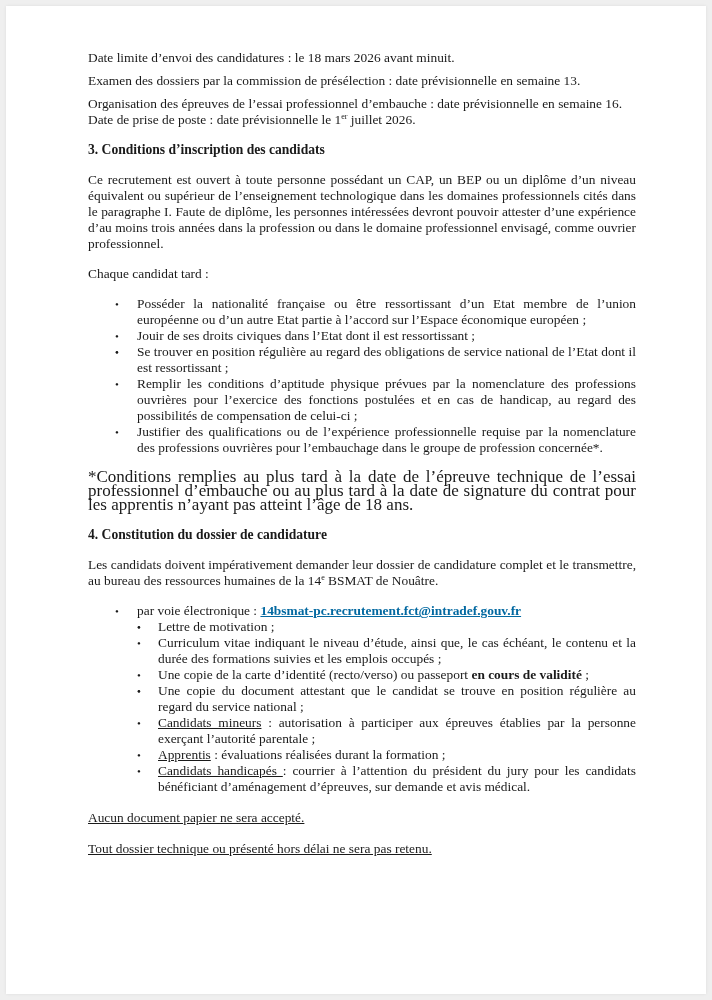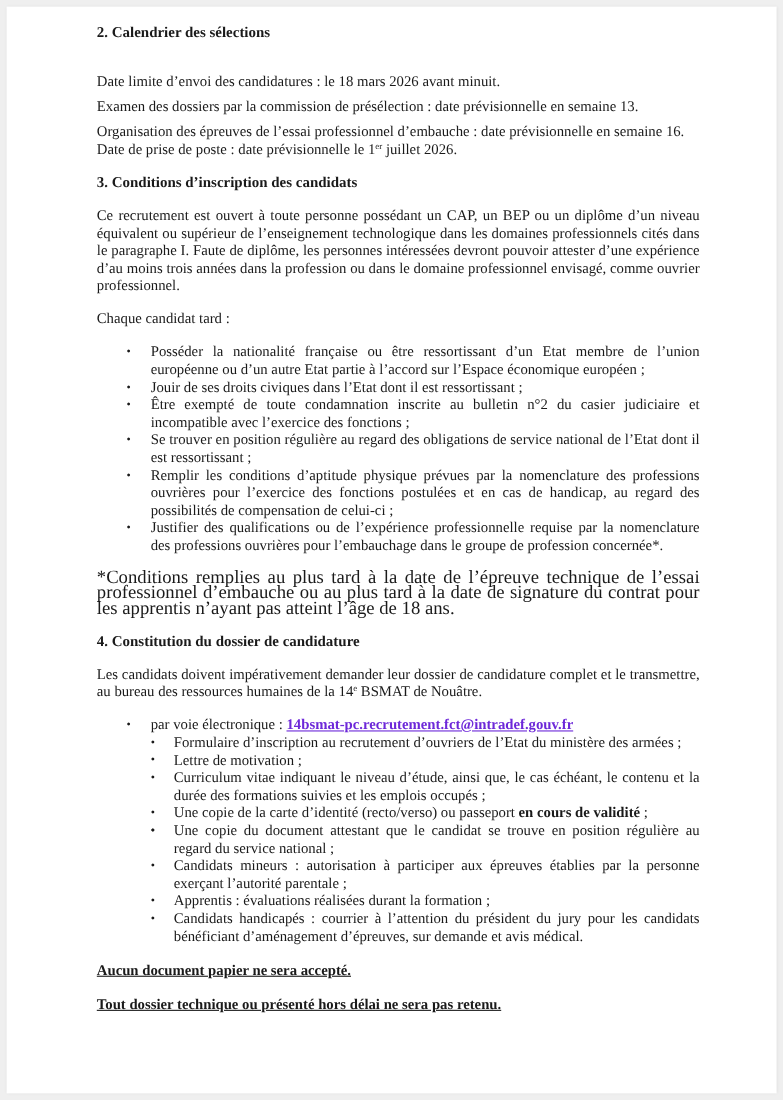--- a/index.html
+++ b/index.html
@@ -34,61 +34,60 @@
   p { margin: 0; }
   .just { text-align: justify; }
   sup { font-size: 8px; line-height: 0; vertical-align: 5px; }
   ul { margin: 0; padding: 0; list-style: none; }
   ul.l1 li { position: relative; padding-left: 49px; text-align: justify; }
   ul.l1 li .bul { position: absolute; left: 27px; top: 0; }
   ul.l2 li { position: relative; padding-left: 70px; text-align: justify; }
   ul.l2 li .bul { position: absolute; left: 49px; top: 0; }
   .bul { font-size: 11px; }
   .footnote { font-size: 17px; line-height: 14px; }
-  a.mail { color: #6d28d9; font-weight: bold; text-decoration: underline; }
-  .u { }
-  .bu { font-weight: bold; text-decoration: underline; }
+  a.mail { color: #0369a1; font-weight: bold; text-decoration: underline; }
+  .u { text-decoration: underline; }
+  .bu { font-weight: normal; text-decoration: underline; }
 </style>
 </head>
 <body>
 
 <div class="page">
   <div class="content">
 
-    <h2>2. Calendrier des sélections</h2>
     <p style="margin-top:28px">Date limite d’envoi des candidatures : le 18 mars 2026 avant minuit.</p>
     <p style="margin-top:7px">Examen des dossiers par la commission de présélection : date prévisionnelle en semaine 13.</p>
     <p style="margin-top:7px">Organisation des épreuves de l’essai professionnel d’embauche : date prévisionnelle en semaine 16.</p>
     <p><span>Date de prise de poste : date prévisionnelle le 1</span><sup>er</sup><span> juillet 2026.</span></p>
 
     <h2 style="margin-top:14px">3. Conditions d’inscription des candidats</h2>
     <p class="just" style="margin-top:14px">Ce recrutement est ouvert à toute personne possédant un CAP, un BEP ou un diplôme d’un niveau équivalent ou supérieur de l’enseignement technologique dans les domaines professionnels cités dans le paragraphe I. Faute de diplôme, les personnes intéressées devront pouvoir attester d’une expérience d’au moins trois années dans la profession ou dans le domaine professionnel envisagé, comme ouvrier professionnel.</p>
     <p style="margin-top:14px">Chaque candidat tard :</p>
 
     <ul class="l1" style="margin-top:14px">
       <li><span class="bul">•</span><span>Posséder la nationalité française ou être ressortissant d’un Etat membre de l’union européenne ou d’un autre Etat partie à l’accord sur l’Espace économique européen ;</span></li>
       <li><span class="bul">•</span><span>Jouir de ses droits civiques dans l’Etat dont il est ressortissant ;</span></li>
-      <li><span class="bul">•</span><span>Être exempté de toute condamnation inscrite au bulletin n°2 du casier judiciaire et incompatible avec l’exercice des fonctions ;</span></li>
+      <li><span class="bul">•</span></li>
       <li><span class="bul">•</span><span>Se trouver en position régulière au regard des obligations de service national de l’Etat dont il est ressortissant ;</span></li>
       <li><span class="bul">•</span><span>Remplir les conditions d’aptitude physique prévues par la nomenclature des professions ouvrières pour l’exercice des fonctions postulées et en cas de handicap, au regard des possibilités de compensation de celui-ci ;</span></li>
       <li><span class="bul">•</span><span>Justifier des qualifications ou de l’expérience professionnelle requise par la nomenclature des professions ouvrières pour l’embauchage dans le groupe de profession concernée*.</span></li>
     </ul>
 
     <p class="footnote just" style="margin-top:14px">*Conditions remplies au plus tard à la date de l’épreuve technique de l’essai professionnel d’embauche ou au plus tard à la date de signature du contrat pour les apprentis n’ayant pas atteint l’âge de 18 ans.</p>
 
     <h2 style="margin-top:15px">4. Constitution du dossier de candidature</h2>
     <p class="just" style="margin-top:14px"><span>Les candidats doivent impérativement demander leur dossier de candidature complet et le transmettre, au bureau des ressources humaines de la 14</span><sup>e</sup><span> BSMAT de Nouâtre.</span></p>
 
     <ul class="l1" style="margin-top:14px">
       <li><span class="bul">•</span><span>par voie électronique : </span><a class="mail">14bsmat-pc.recrutement.fct@intradef.gouv.fr</a></li>
     </ul>
 
 
     <ul class="l2">
-      <li><span class="bul">•</span><span>Formulaire d’inscription au recrutement d’ouvriers de l’Etat du ministère des armées ;</span></li>
+      <li><span class="bul">•</span></li>
       <li><span class="bul">•</span><span>Lettre de motivation ;</span></li>
       <li><span class="bul">•</span><span>Curriculum vitae indiquant le niveau d’étude, ainsi que, le cas échéant, le contenu et la durée des formations suivies et les emplois occupés ;</span></li>
       <li><span class="bul">•</span><span>Une copie de la carte d’identité (recto/verso) ou passeport </span><b>en cours de validité</b><span> ;</span></li>
       <li><span class="bul">•</span></li>
       <li><span class="bul">•</span><span>Une copie du document attestant que le candidat se trouve en position régulière au regard du service national ;</span></li>
       <li><span class="bul">•</span><span class="u">Candidats mineurs</span><span> : autorisation à participer aux épreuves établies par la personne exerçant l’autorité parentale ;</span></li>
       <li><span class="bul">•</span><span class="u">Apprentis</span><span> : évaluations réalisées durant la formation ;</span></li>
       <li><span class="bul">•</span><span class="u">Candidats handicapés </span><span>: courrier à l’attention du président du jury pour les candidats bénéficiant d’aménagement d’épreuves, sur demande et avis médical.</span></li>
     </ul>
 

